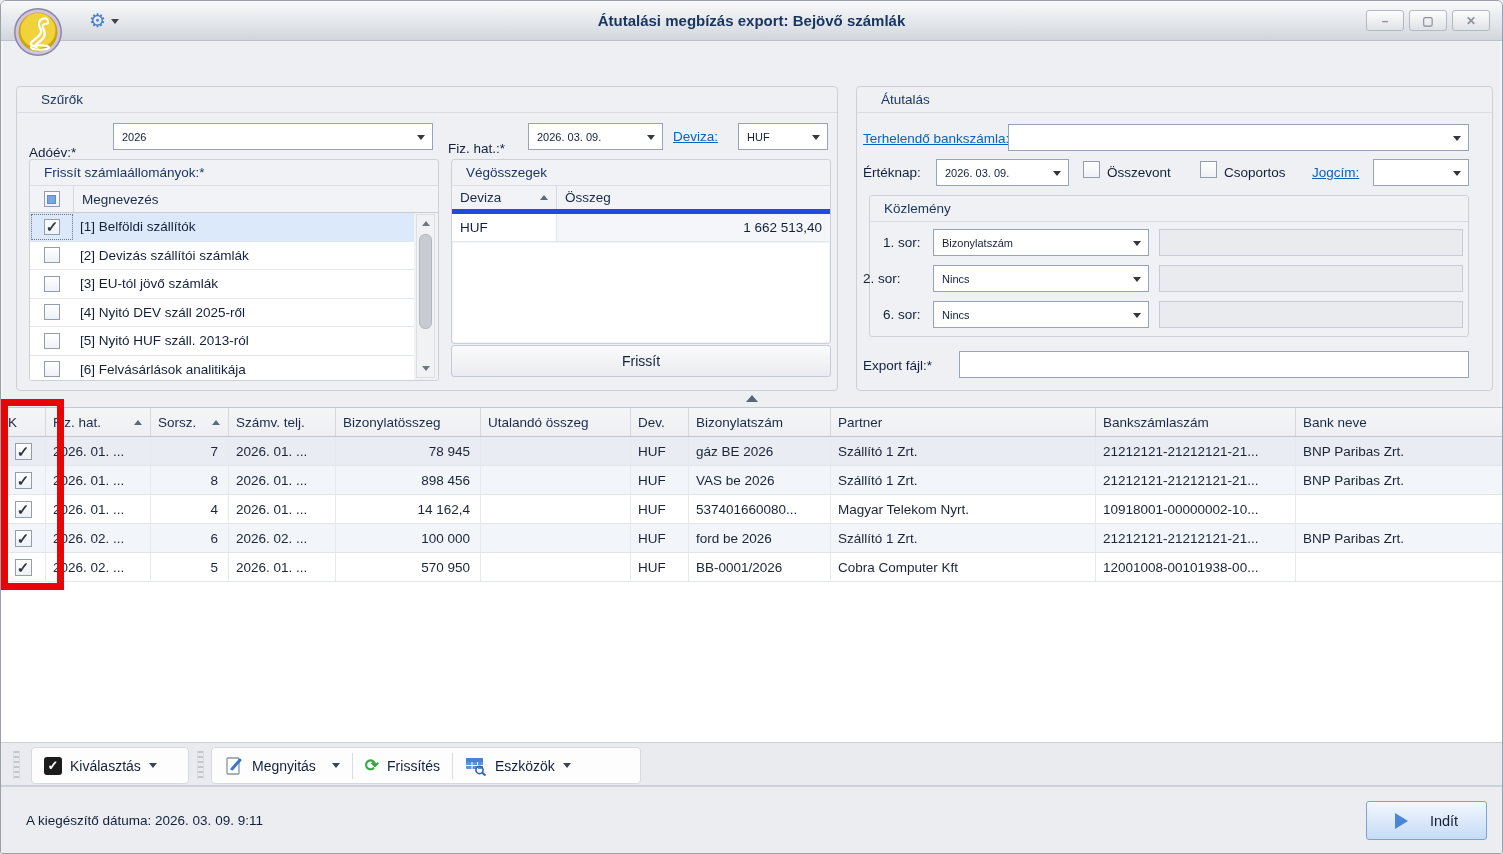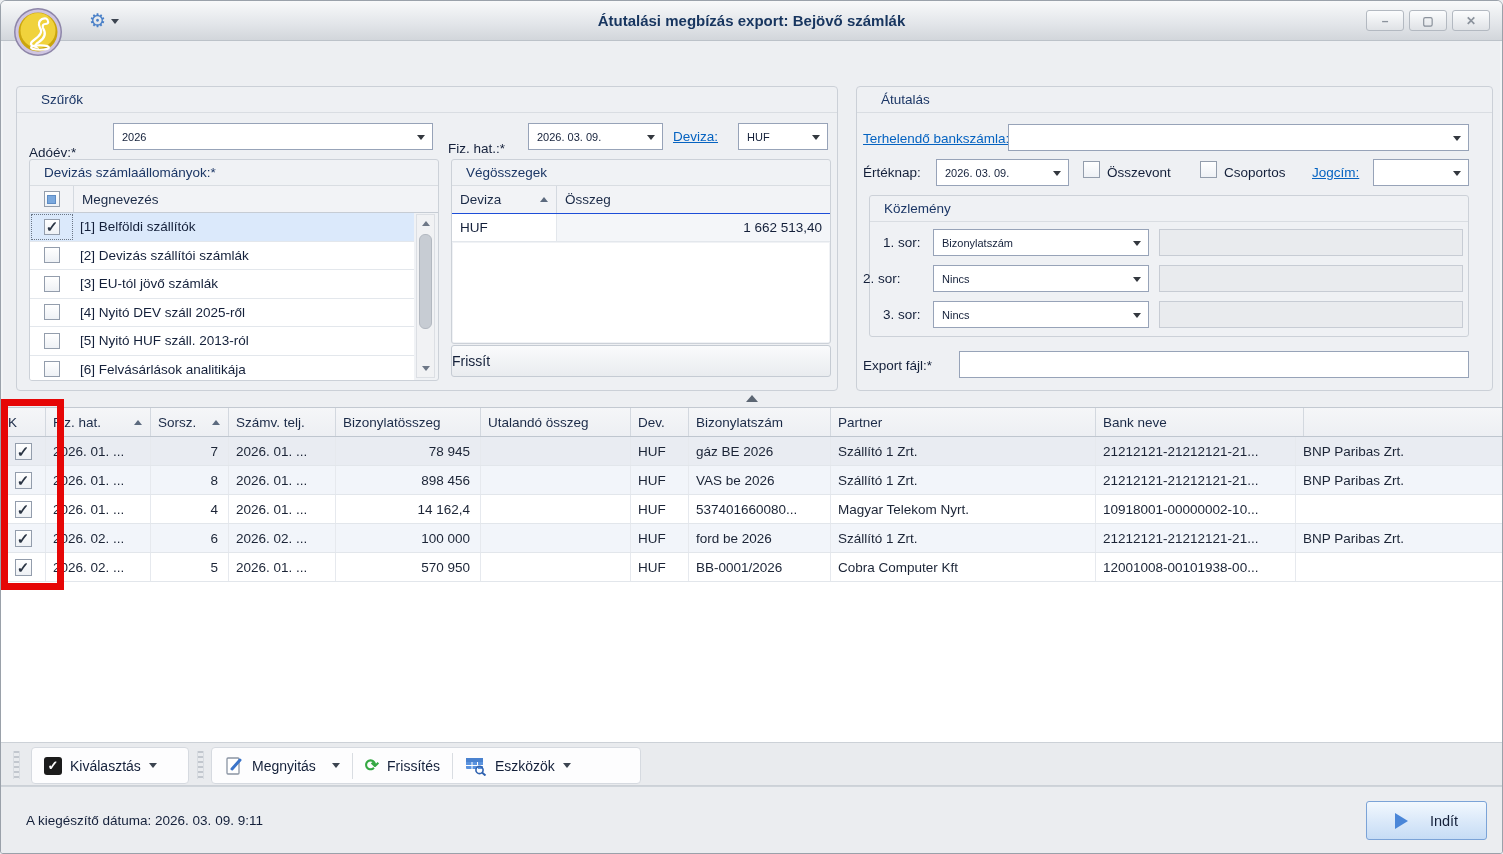--- a/index.html
+++ b/index.html
@@ -57,31 +57,31 @@
   .list-row .list-cb-cell { width:44px; display:flex; justify-content:center; align-items:center; height:100%; }
   .list-row.selected .list-cb-cell { outline:1px dotted #6b7685; outline-offset:-2px; }
   .list-label { font-size:13.5px; color:#14203a; padding-left:6px; }
   .vscroll { position:absolute; right:3px; top:0; bottom:2px; width:19px; background:#f1f2f4; border:1px solid #dcdfe4; }
   .vs-btn { position:absolute; left:0; width:17px; height:17px; display:flex; align-items:center; justify-content:center; }
   .tri-up   { width:0; height:0; border-left:4px solid transparent; border-right:4px solid transparent; border-bottom:5px solid #6e7887; }
   .tri-down { width:0; height:0; border-left:4px solid transparent; border-right:4px solid transparent; border-top:5px solid #6e7887; }
   .vs-thumb { position:absolute; left:2px; width:13px; border-radius:6px; background:#c7ccd3; border:1px solid #b2b8c0; }
 
   
-  .tot-header { display:flex; height:28px; background:#f2f3f6; border-bottom:1px solid #1d4ed8;
+  .tot-header { display:flex; height:28px; background:#f2f3f6; border-bottom:5px solid #1d4ed8;
                 font-size:13.5px; color:#1b2a47; align-items:center; }
   .tot-c1 { width:105px; padding-left:8px; border-right:1px solid #d4d9e0; height:100%; display:flex; align-items:center; justify-content:space-between; }
   .tot-c2 { flex:1; padding-left:8px; }
   .tot-row { display:flex; height:28px; font-size:13.5px; color:#14203a; border-bottom:1px solid #e3e7ec; background:#fff; }
   .tot-row .c1 { width:105px; padding-left:8px; display:flex; align-items:center; border-right:1px solid #e3e7ec; }
   .tot-row .c2 { flex:1; display:flex; align-items:center; justify-content:flex-end; padding-right:8px; background:#f4f6f9; }
   .tot-empty { background:#fff; position:absolute; left:1px; right:1px; bottom:1px; }
   .sort-asc { width:0; height:0; border-left:4px solid transparent; border-right:4px solid transparent; border-bottom:5px solid #5c6a7e; margin:0 8px 0 4px; }
 
-  .btn { display:flex; align-items:center; justify-content:flex-start; gap:8px; cursor:pointer;
+  .btn { display:flex; align-items:center; justify-content:center; gap:8px; cursor:pointer;
          background:linear-gradient(#fafbfc,#e9ecef); border:1px solid #c5cbd3; border-radius:3px;
          font-size:14px; color:#14203a; }
   .refresh-glyph { color:#35a843; font-weight:bold; font-size:17px; line-height:1; }
 
   
   .grid { position:absolute; left:0; top:406px; width:1503px; height:335px; background:#fff; border-top:1px solid #c3c9d1; }
   .grid-header { display:flex; height:29px; background:linear-gradient(#f5f6f8,#edeff3);
                  border-bottom:1px solid #bfc6cf; }
   .th { display:flex; align-items:center; padding-left:7px; font-size:13.5px; color:#1b2a47;
         border-right:1px solid #d3d8df; overflow:hidden; white-space:nowrap; cursor:pointer; }
@@ -166,21 +166,21 @@
     <span>2026. 03. 09.</span>
       <span class="arrow"></span>
   </div>
   <span class="link" style="position:absolute; left:672px; top:128px;">Deviza:</span>
   <div class="combo" style="left:737px; top:122px; width:90px;">
     <span>HUF</span>
       <span class="arrow"></span>
   </div>
 
   <div class="subbox" style="left:28px; top:158px; width:410px; height:222px;">
-    <div class="gb-caption">Devizás számlaállományok:*</div>
+    <div class="gb-caption">Frissít számlaállományok:*</div>
     <div class="list-header">
       <div class="list-cb-col">
           <span class="cb small">
             <span class="partial"></span>
           </span>
         </div>
       <div style="padding-left:8px;">Megnevezés</div>
     </div>
     <div class="list-rows" id="stock-list" style="margin-right:24px;">
         <div class="list-row selected">
@@ -284,21 +284,21 @@
         <span>Bizonylatszám</span>
         <span class="arrow"></span>
       </div>
       <div class="field disabled" style="left: 1158px; top: 228px; width: 304px;"></div>
       <span class="label" style="position: absolute; left: 862px; top: 270px;">2. sor:</span>
       <div class="combo" style="left: 932px; top: 264px; width: 216px;">
         <span>Nincs</span>
         <span class="arrow"></span>
       </div>
       <div class="field disabled" style="left: 1158px; top: 264px; width: 304px;"></div>
-      <span class="label" style="position: absolute; left: 882px; top: 306px;">3. sor:</span>
+      <span class="label" style="position: absolute; left: 882px; top: 306px;">6. sor:</span>
       <div class="combo" style="left: 932px; top: 300px; width: 216px;">
         <span>Nincs</span>
         <span class="arrow"></span>
       </div>
       <div class="field disabled" style="left: 1158px; top: 300px; width: 304px;"></div>
     </div>
 
   <span class="label" style="position:absolute; left:862px; top:357px;">Export fájl:*</span>
   <div class="field" style="left:958px; top:350px; width:510px;"></div>
 
@@ -327,20 +327,23 @@
           <span>Utalandó összeg</span>
         </div>
         <div class="th" style="width: 58px;">
           <span>Dev.</span>
         </div>
         <div class="th" style="width: 142px;">
           <span>Bizonylatszám</span>
         </div>
         <div class="th" style="width: 265px;">
           <span>Partner</span>
+        </div>
+        <div class="th" style="width: 200px;">
+          <span>Bankszámlaszám</span>
         </div>
         <div class="th" style="width: 208px;">
           <span>Bank neve</span>
         </div>
       </div>
     <div id="grid-rows">
         <div class="tr r-focus">
           <div class="td k" style="width: 45px;">
             <span class="cb checked">✓</span>
           </div>

